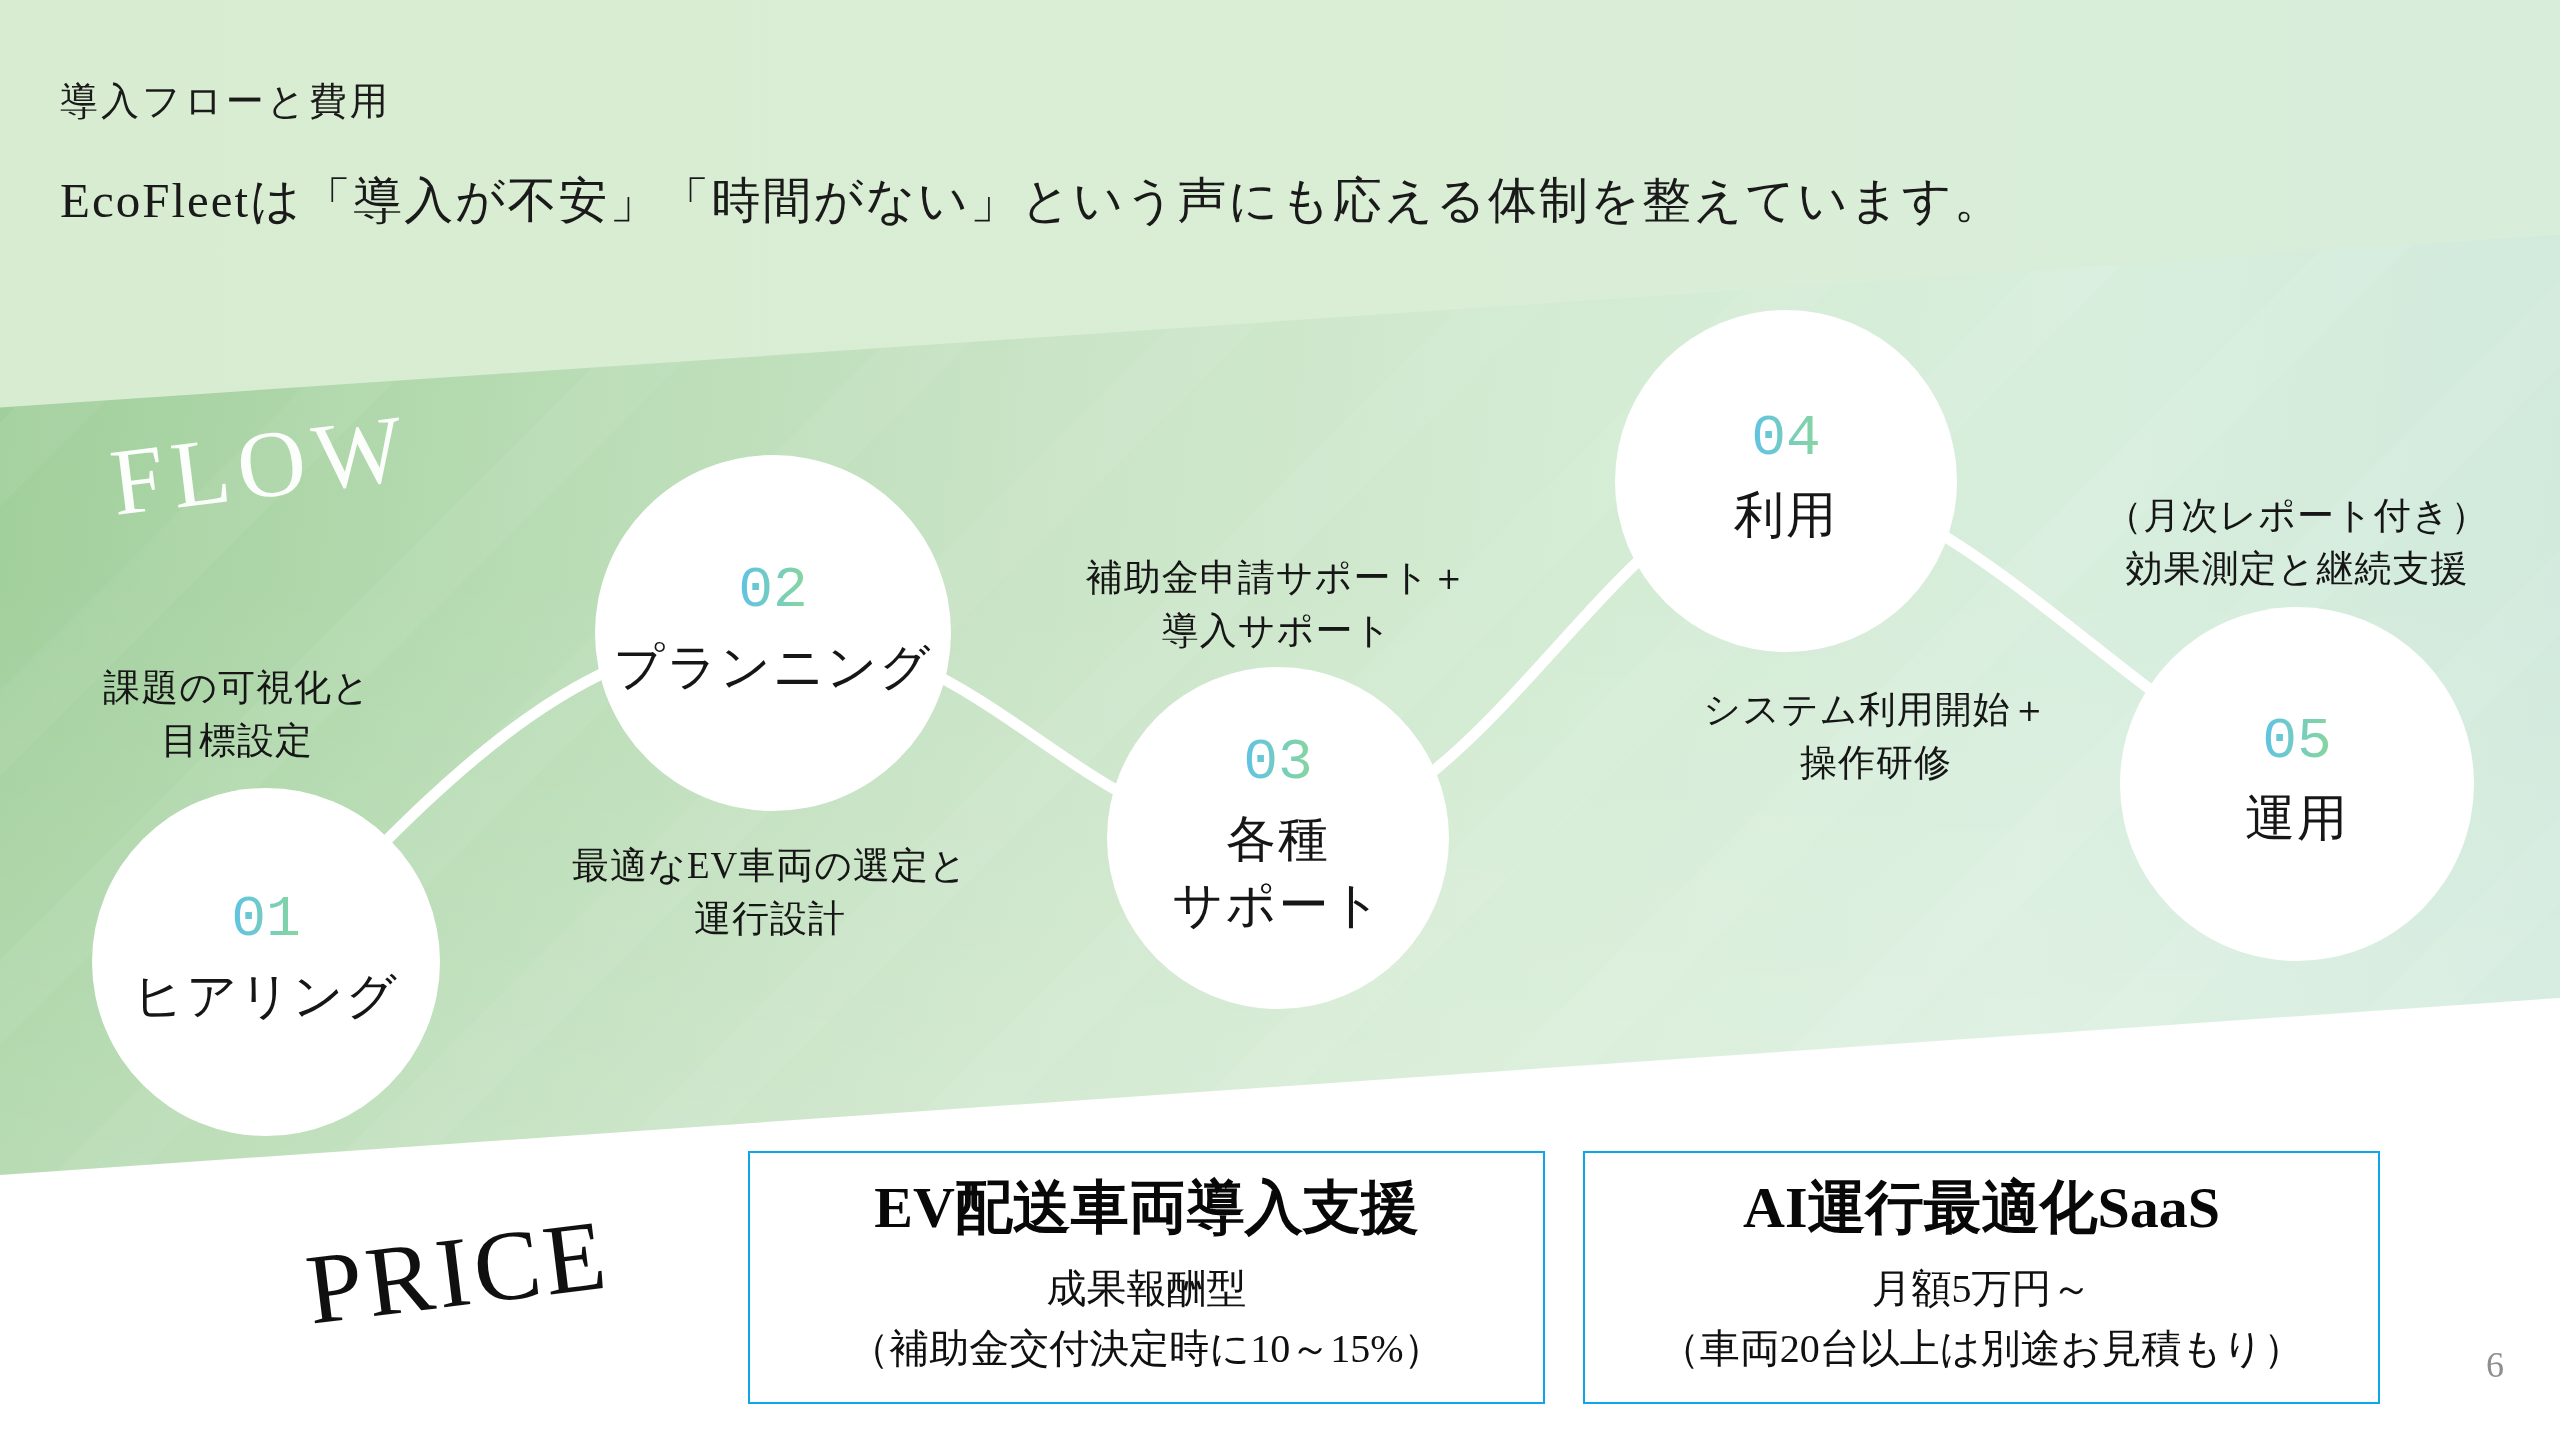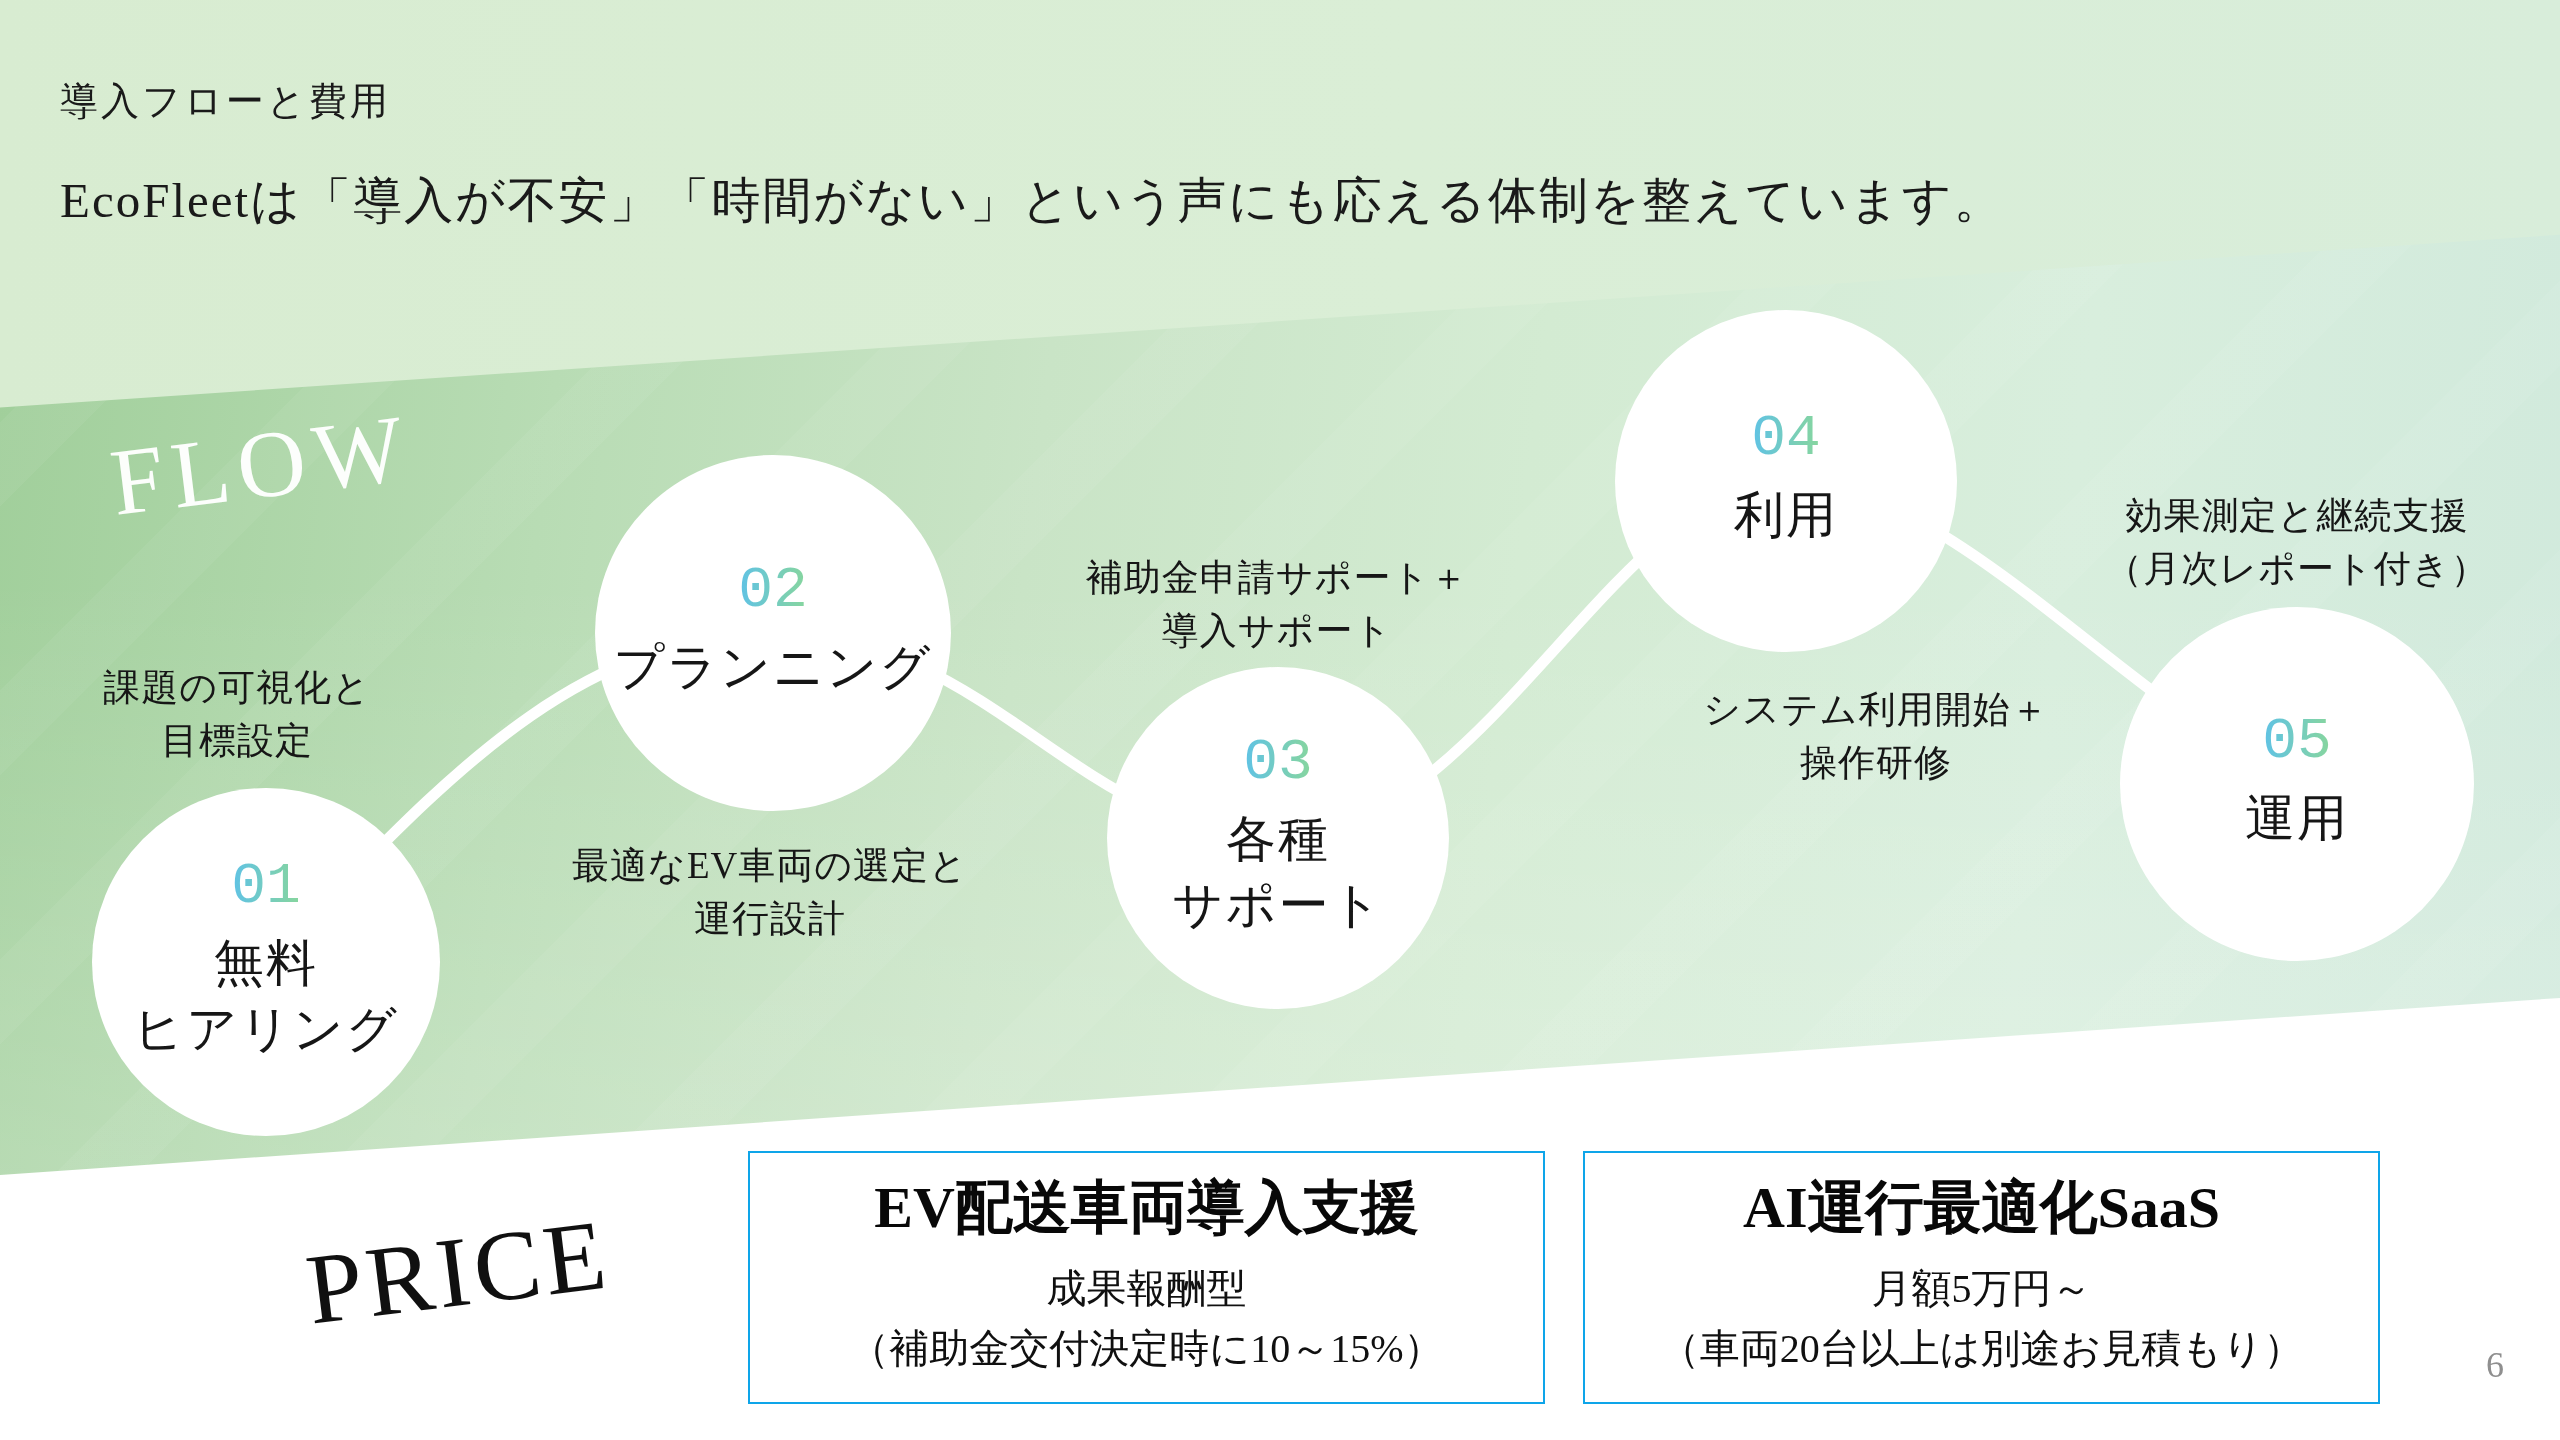--- a/index.html
+++ b/index.html
@@ -102,21 +102,20 @@
 
 <div class="abs watermark wm-flow">FLOW</div>
 
 <svg class="connector" viewBox="0 0 2560 1440">
   <path d="M 266 962 C 420 810 560 633 773 633 C 990 633 1080 838 1278 838 C 1480 838 1620 481 1786 481 C 1950 481 2120 700 2297 784" fill="none" stroke="#ffffff" stroke-width="11" stroke-linecap="round"></path>
 </svg>
 
 <div class="circle" style="left:92px;top:788px;width:348px;height:348px;align-items:center;">
   <div class="step-num">01</div>
   <div class="step-title">
-    <div>無料</div>
     <div>ヒアリング</div>
   </div>
 </div>
 
 <div class="circle" style="left:595px;top:455px;width:356px;height:356px;">
   <div class="step-num">02</div>
   <div class="step-title">
     <div>プランニング</div>
   </div>
 </div>
@@ -157,22 +156,22 @@
   <div>補助金申請サポート＋</div>
   <div>導入サポート</div>
 </div>
 
 <div class="note" style="left:1876px;top:684px;">
   <div>システム利用開始＋</div>
   <div>操作研修</div>
 </div>
 
 <div class="note" style="left:2297px;top:490px;">
+  <div>（月次レポート付き）</div>
   <div>効果測定と継続支援</div>
-  <div>（月次レポート付き）</div>
 </div>
 
 <div class="abs watermark wm-price">PRICE</div>
 
 <div class="price-card" style="left:748px;top:1151px;">
   <div class="price-title">EV配送車両導入支援</div>
   <div class="price-line">成果報酬型</div>
   <div class="price-line">（補助金交付決定時に10～15%）</div>
 </div>
 

